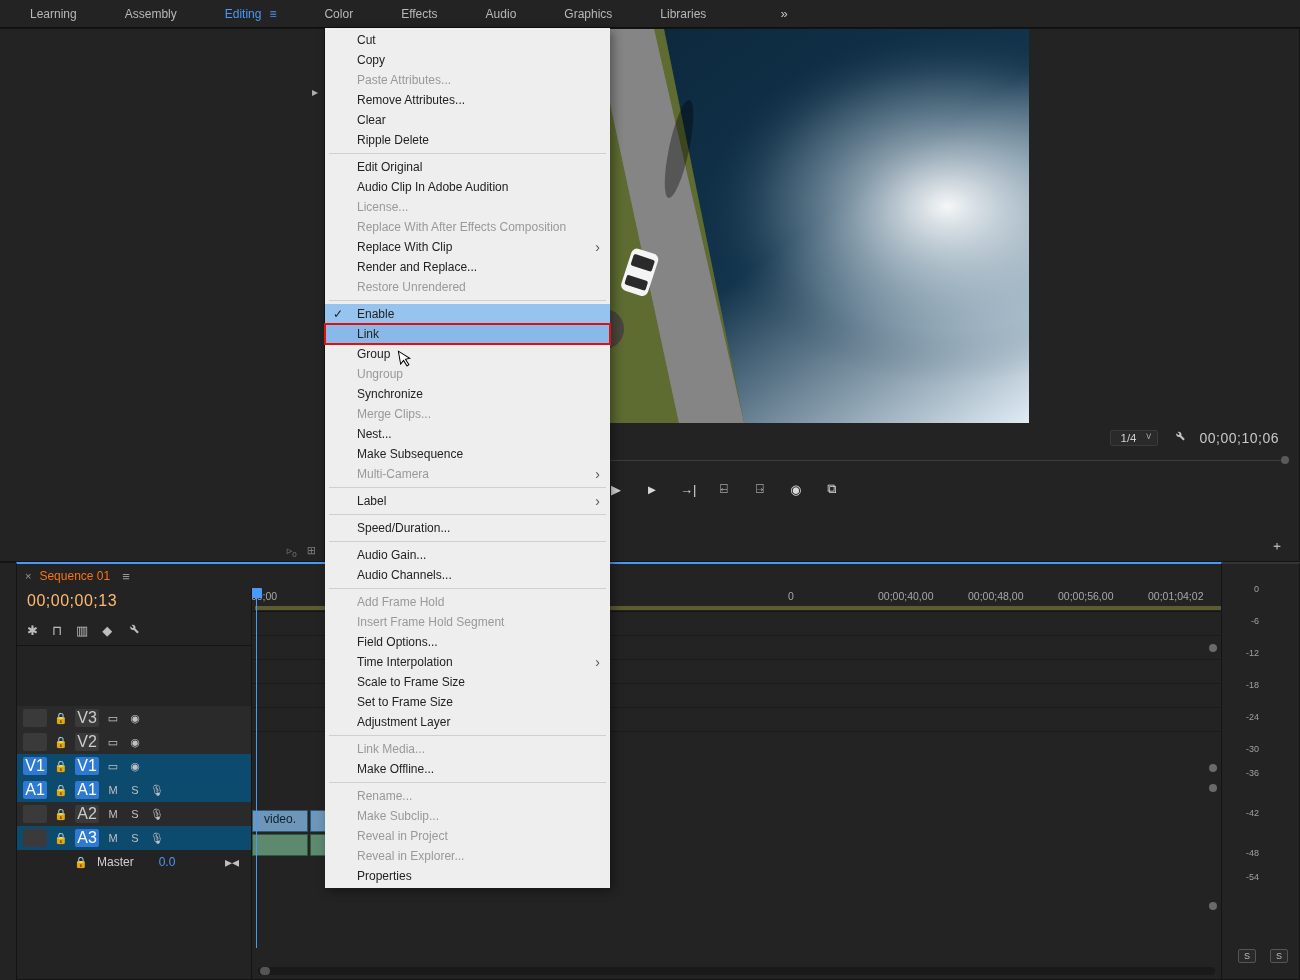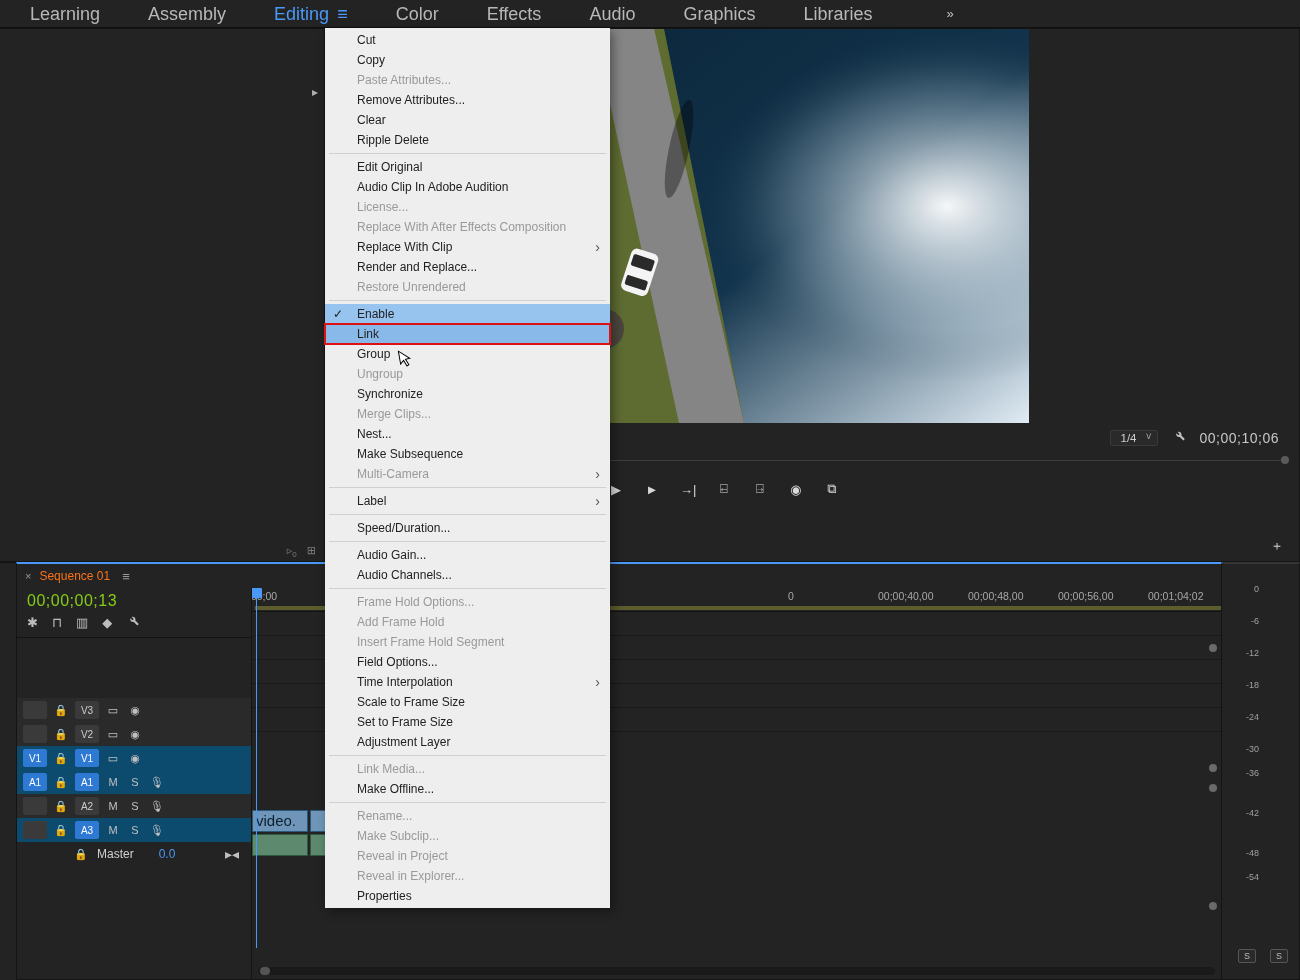--- a/index.html
+++ b/index.html
@@ -1,20 +1,20 @@
 <!DOCTYPE html>
 <html><head>
 <meta charset="utf-8">
 <style>
   * { box-sizing: border-box; margin: 0; padding: 0; }
   body { font-family: "Segoe UI", Arial, sans-serif; font-size: 12px; color: #d0d0d0; background: #1a1a1a; width: 1300px; height: 980px; overflow: hidden; position: relative; }
   
   
   .workspace-bar { height: 28px; background: #232323; display: flex; align-items: center; padding-left: 6px; border-bottom: 1px solid #0f0f0f; }
-  .ws-tab { padding: 0 24px; height: 28px; line-height: 28px; color: #b8b8b8; cursor: pointer; font-size: 18px; }
+  .ws-tab { padding: 0 24px; height: 28px; line-height: 28px; color: #b8b8b8; cursor: pointer; font-size: 12px; }
   .ws-tab.active { color: #4a98f7; }
   .ws-tab.active .tab-icon { color: #4a98f7; margin-left: 8px; }
   .ws-overflow { margin-left: 40px; color: #c0c0c0; font-size: 13px; padding: 0 10px; }
   
   
   .mid-row { display: flex; height: 534px; background: #1f1f1f; }
   .panel { background: #232323; border: 1px solid #141414; }
   .source-panel { width: 325px; height: 534px; position: relative; margin-right: 2px; border-left: none; }
   .source-toggle { position: absolute; top: 56px; right: 6px; color: #b0b0b0; }
   .source-foot { position: absolute; bottom: 2px; right: 8px; color: #7a7a7a; display: flex; gap: 10px; font-size: 11px; }
@@ -43,47 +43,47 @@
   
   .timeline-panel { flex: 1; background: #232323; border: 1px solid #141414; border-top: 2px solid #4a98f7; position: relative; display: flex; flex-direction: column; }
   .tl-tabbar { height: 24px; display: flex; align-items: center; padding-left: 8px; gap: 8px; }
   .tl-tab-close { color: #9a9a9a; font-size: 11px; cursor: pointer; }
   .tl-tab { color: #f97316; font-size: 12px; }
   .tl-tab-menu { color: #9a9a9a; font-size: 13px; margin-left: 4px; }
   
   .tl-body { flex: 1; display: flex; }
   .tl-head { width: 235px; border-right: 1px solid #141414; display: flex; flex-direction: column; }
   .tl-head-top { padding: 4px 10px 6px 10px; border-bottom: 1px solid #141414; }
-  .playhead-tc { color: #84cc16; font-size: 16px; letter-spacing: .5px; margin-bottom: 4px; }
+  .playhead-tc { color: #fdba74; font-size: 16px; letter-spacing: .5px; margin-bottom: 12px; }
   .tl-tools { display: flex; gap: 14px; align-items: center; color: #bdbdbd; }
   .tl-tools span { font-size: 13px; }
   
   .tl-tracks-area { flex: 1; position: relative; padding-top: 60px; }
   .trk-row { height: 24px; display: flex; align-items: center; gap: 6px; padding: 0 6px; }
   .trk-row + .trk-row { margin-top: 0; }
   .trk-row.v { background: #2a2a2a; }
   .trk-row.a { background: #2a2a2a; }
   .trk-row.sel { background: #0c4a6e; }
-  .trk-sel-box { width: 24px; height: 18px; background: #3a3a3a; border-radius: 2px; font-size: 10px; display: flex; align-items: center; justify-content: center; color: #ccc; }
+  .trk-sel-box { width: 24px; height: 18px; background: #3a3a3a; border-radius: 2px; font-size: 16px; display: flex; align-items: center; justify-content: center; color: #ccc; }
   .trk-sel-box.on { background: #2d79d4; color: #fff; }
   .trk-ic { width: 16px; color: #c0c0c0; text-align: center; font-size: 11px; }
   .master-row { height: 24px; display: flex; align-items: center; gap: 8px; padding: 0 6px 0 56px; }
   .master-val { color: #4a98f7; margin-left: 17px; }
   .mix-icon { margin-left: auto; margin-right: 6px; color: #c0c0c0; font-size: 14px; }
   
   .tl-content { flex: 1; position: relative; overflow: hidden; }
   .tl-ruler { height: 24px; position: relative; border-bottom: 1px solid #141414; }
   .tl-ruler-label { position: absolute; top: 2px; font-size: 10.5px; color: #a8a8a8; }
   .tl-ruler-bar { position: absolute; left: 3px; top: 18px; right: 0; height: 4px; background: #5c5c2e; }
   .playhead-marker { position: absolute; top: 0; width: 1px; height: 360px; background: #4a98f7; z-index: 5; }
   .playhead-marker::before { content: ""; position: absolute; top: 0; left: -5px; width: 11px; height: 10px; background: #4a98f7; border-radius: 1px; }
   
   .tl-clips-area { height: 340px; position: relative; }
   .clip-row-space { height: 24px; border-bottom: 1px solid #1a1a1a; }
-  .clip { position: absolute; height: 22px; border: 1px solid #2a5a7a; background: #6f96b8; font-size: 15px; padding: 1px 3px; color: #0a2030; overflow: hidden; }
+  .clip { position: absolute; height: 22px; border: 1px solid #2a5a7a; background: #6f96b8; font-size: 12px; padding: 1px 11px; color: #0a2030; overflow: hidden; }
   .clip.audio { background: #5d8a6f; border-color: #2f5a3f; }
   .tiny-scroll-dot { position: absolute; width: 8px; height: 8px; border-radius: 50%; background: #6a6a6a; }
   .tl-scrollbar { position: absolute; bottom: 4px; left: 6px; right: 6px; height: 8px; border-radius: 4px; background: #1a1a1a; }
   .tl-scroll-thumb { position: absolute; left: 2px; width: 10px; height: 8px; border-radius: 4px; background: #555; }
   
   
   .meters-panel { width: 78px; background: #232323; border: 1px solid #141414; border-top: 2px solid #353535; border-left: none; position: relative; }
   .meter-scale { position: absolute; right: 40px; top: 20px; bottom: 42px; width: 30px; }
   .meter-tick { position: absolute; right: 0; font-size: 9px; color: #a0a0a0; text-align: right; width: 30px; }
   .meter-solo { position: absolute; bottom: 16px; display: flex; gap: 14px; left: 16px; }
@@ -370,21 +370,20 @@
     <div class="ctx-item">Make Subsequence</div>
     <div class="ctx-item disabled submenu">Multi-Camera</div>
     <div class="ctx-sep"></div>
     <div class="ctx-item submenu">Label</div>
     <div class="ctx-sep"></div>
     <div class="ctx-item">Speed/Duration...</div>
     <div class="ctx-sep"></div>
     <div class="ctx-item">Audio Gain...</div>
     <div class="ctx-item">Audio Channels...</div>
     <div class="ctx-sep"></div>
-    <div class="ctx-item disabled">Frame Hold Options...</div>
     <div class="ctx-item disabled">Add Frame Hold</div>
     <div class="ctx-item disabled">Insert Frame Hold Segment</div>
     <div class="ctx-item">Field Options...</div>
     <div class="ctx-item submenu">Time Interpolation</div>
     <div class="ctx-item">Scale to Frame Size</div>
     <div class="ctx-item">Set to Frame Size</div>
     <div class="ctx-item">Adjustment Layer</div>
     <div class="ctx-sep"></div>
     <div class="ctx-item disabled">Link Media...</div>
     <div class="ctx-item">Make Offline...</div>

